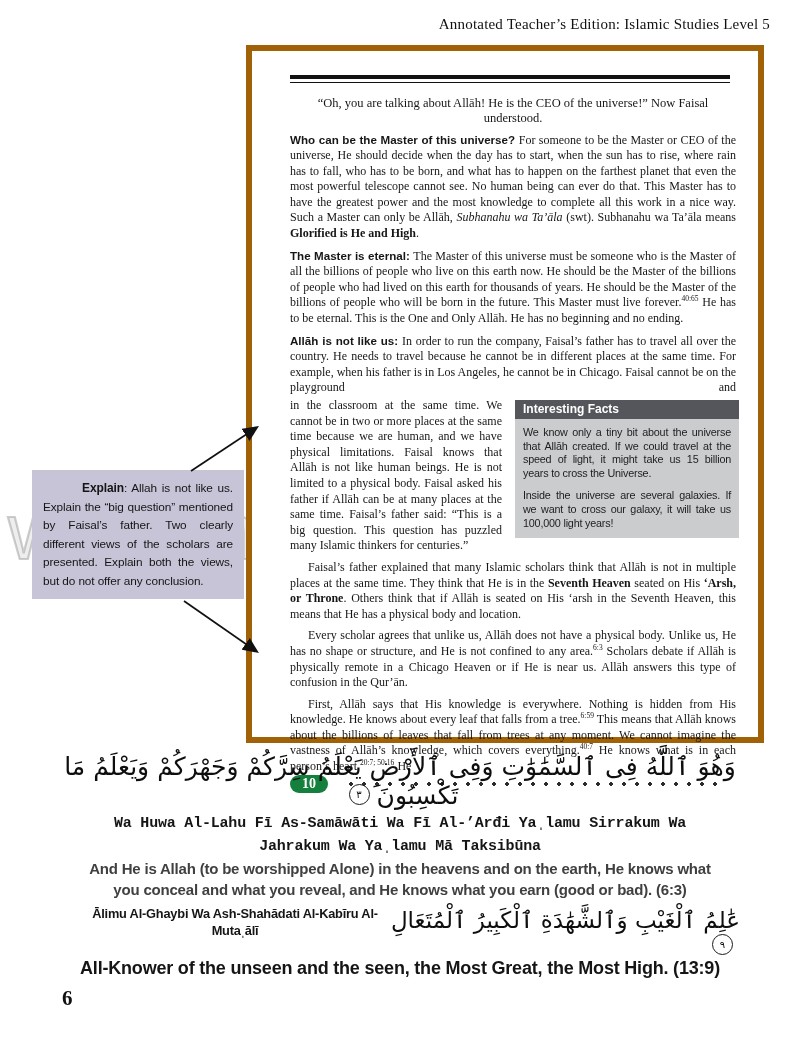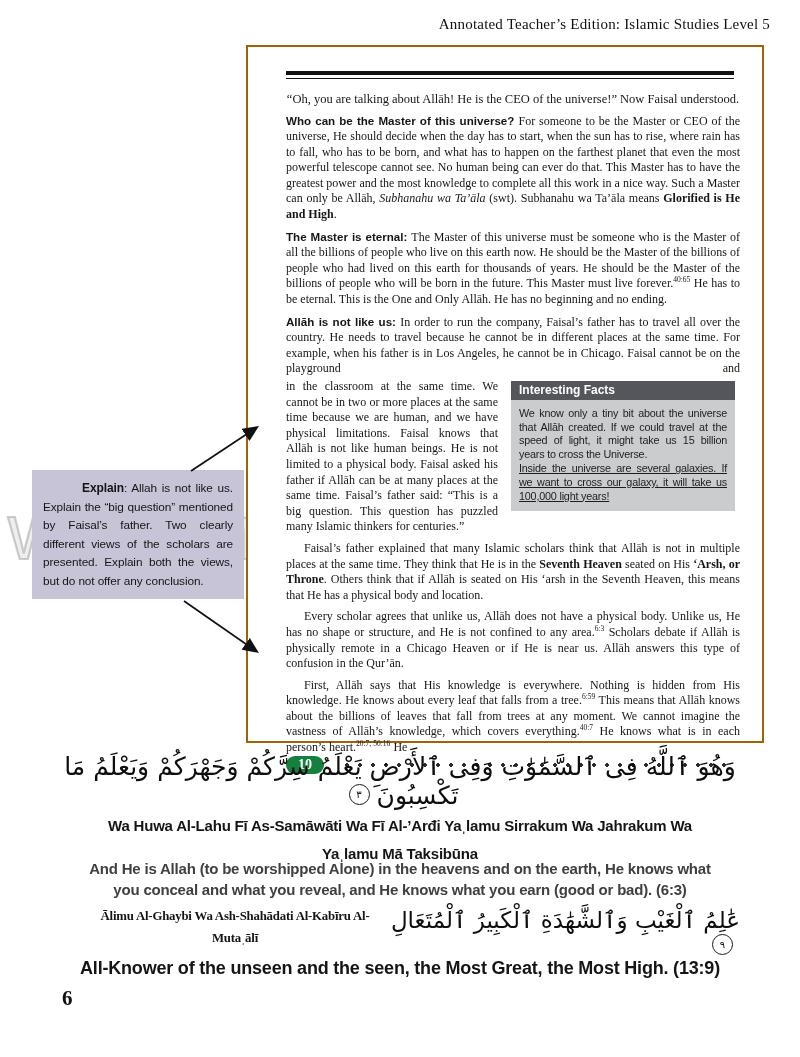--- a/index.html
+++ b/index.html
@@ -11,21 +11,21 @@
 
   
   .doc-header {
     position:absolute; top:16px; right:30px;
     font-size:15px; color:#111; letter-spacing:0.2px;
   }
 
   
   .book-page {
     position:absolute; left:246px; top:45px; width:518px; height:698px;
-    border:2px solid #a16207; background:#ffffff;
+    border:6px solid #a16207; background:#ffffff;
     padding:24px 22px 12px 38px;
     display:flex; flex-direction:column;
   }
   .double-rule-thick { border-top:4.5px solid #111; margin:0 6px 2.5px 0; }
   .double-rule-thin  { border-top:1.5px solid #111; margin:0 6px 0 0; }
 
   .quote-line { text-align:center; font-size:12.5px; margin-top:13px; }
 
   .para {
     font-size:12px; line-height:15.6px; text-align:justify; margin-top:6px;
@@ -49,21 +49,21 @@
     font-family:"Liberation Sans", sans-serif; font-weight:700; font-size:12px;
     padding:2px 8px 3px 8px;
   }
   .facts-body {
     background:#cbccce; padding:7px 8px 8px 8px;
   }
   .facts-body p {
     font-family:"Liberation Sans", sans-serif; font-size:10.8px; line-height:13.6px;
     letter-spacing:-0.2px; text-align:justify; color:#1d1d1d;
   }
-  .facts-body p + p { margin-top:1px;text-decoration:underline; }
+  .facts-body p + p { margin-top:9px; }
 
   
   .badge-row {
     margin-top:auto; display:flex; align-items:center; padding-bottom:8px;
   }
   .page-badge {
     width:38px; height:18px; background:#15803d; border-radius:9px;
     color:#fff; font-weight:700; font-size:14px;
     display:flex; align-items:center; justify-content:center;
   }
@@ -100,36 +100,36 @@
     direction:rtl; text-align:center;
     font-family:"DejaVu Sans", sans-serif; font-size:25px; color:#0e0e0e;
   }
   .ayah-marker {
     display:inline-flex; width:21px; height:21px; border:1.6px solid #1a1a1a; border-radius:50%;
     align-items:center; justify-content:center; font-size:10px; margin:0 7px;
     vertical-align:middle; position:relative; top:-3px;
   }
   .verse1-translit {
     position:absolute; left:100px; top:812px; width:600px; text-align:center;
-    font-family:Liberation Sans, sans-serif; font-weight:700; font-size:15px;
-    letter-spacing:-0.2px; line-height:28px; color:#151515;
+    font-family:Liberation Mono, monospace; font-weight:700; font-size:15px;
+    letter-spacing:-0.2px; line-height:23px; color:#151515;
   }
   .verse1-translation {
     position:absolute; left:80px; top:858px; width:640px; text-align:center;
     font-family:"Liberation Sans", sans-serif; font-weight:700; font-size:15px;
     letter-spacing:-0.2px; line-height:21px; color:#404040;
   }
   .verse2-row {
     position:absolute; left:90px; top:905px; width:650px;
     display:flex; align-items:flex-start;
   }
   .verse2-translit {
     flex:0 0 290px; text-align:center;
-    font-family:Liberation Serif, serif; font-weight:700; font-size:12.8px;
-    letter-spacing:-0.2px; line-height:22px; color:#151515;
+    font-family:Liberation Sans, sans-serif; font-weight:700; font-size:12.8px;
+    letter-spacing:-0.2px; line-height:17px; color:#151515;
   }
   .verse2-arabic {
     flex:1; direction:rtl; text-align:right; margin-top:2px;
     font-family:"DejaVu Sans", sans-serif; font-size:23px; color:#0e0e0e;
   }
   .verse2-translation {
     position:absolute; left:80px; top:958px; width:640px; text-align:center;
     font-family:"Liberation Sans", sans-serif; font-weight:700; font-size:18px;
     letter-spacing:-0.2px; color:#151515;
   }

